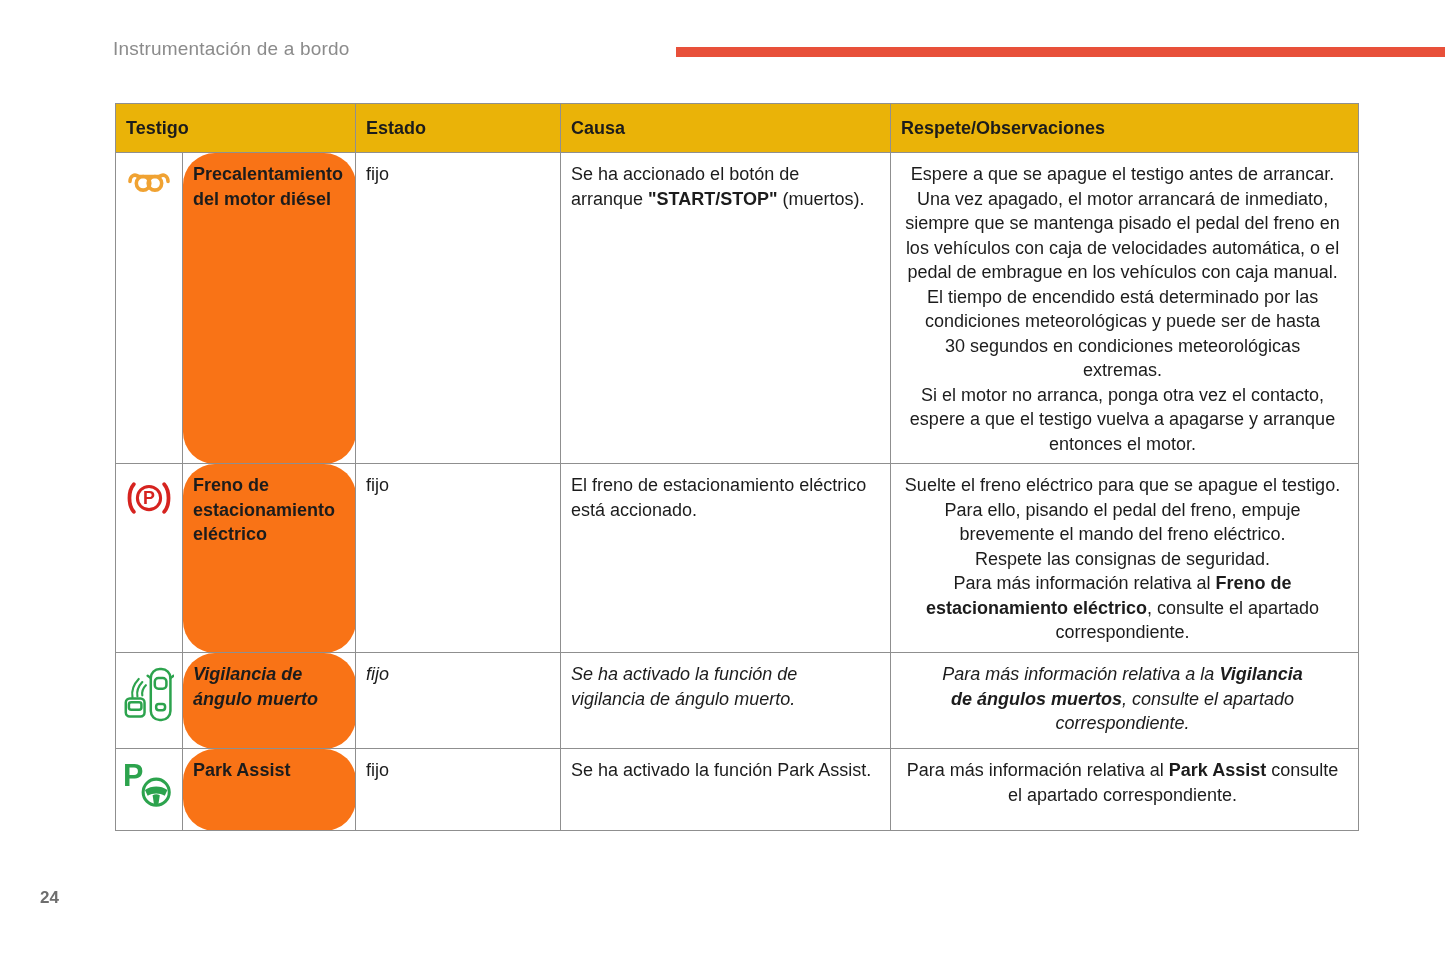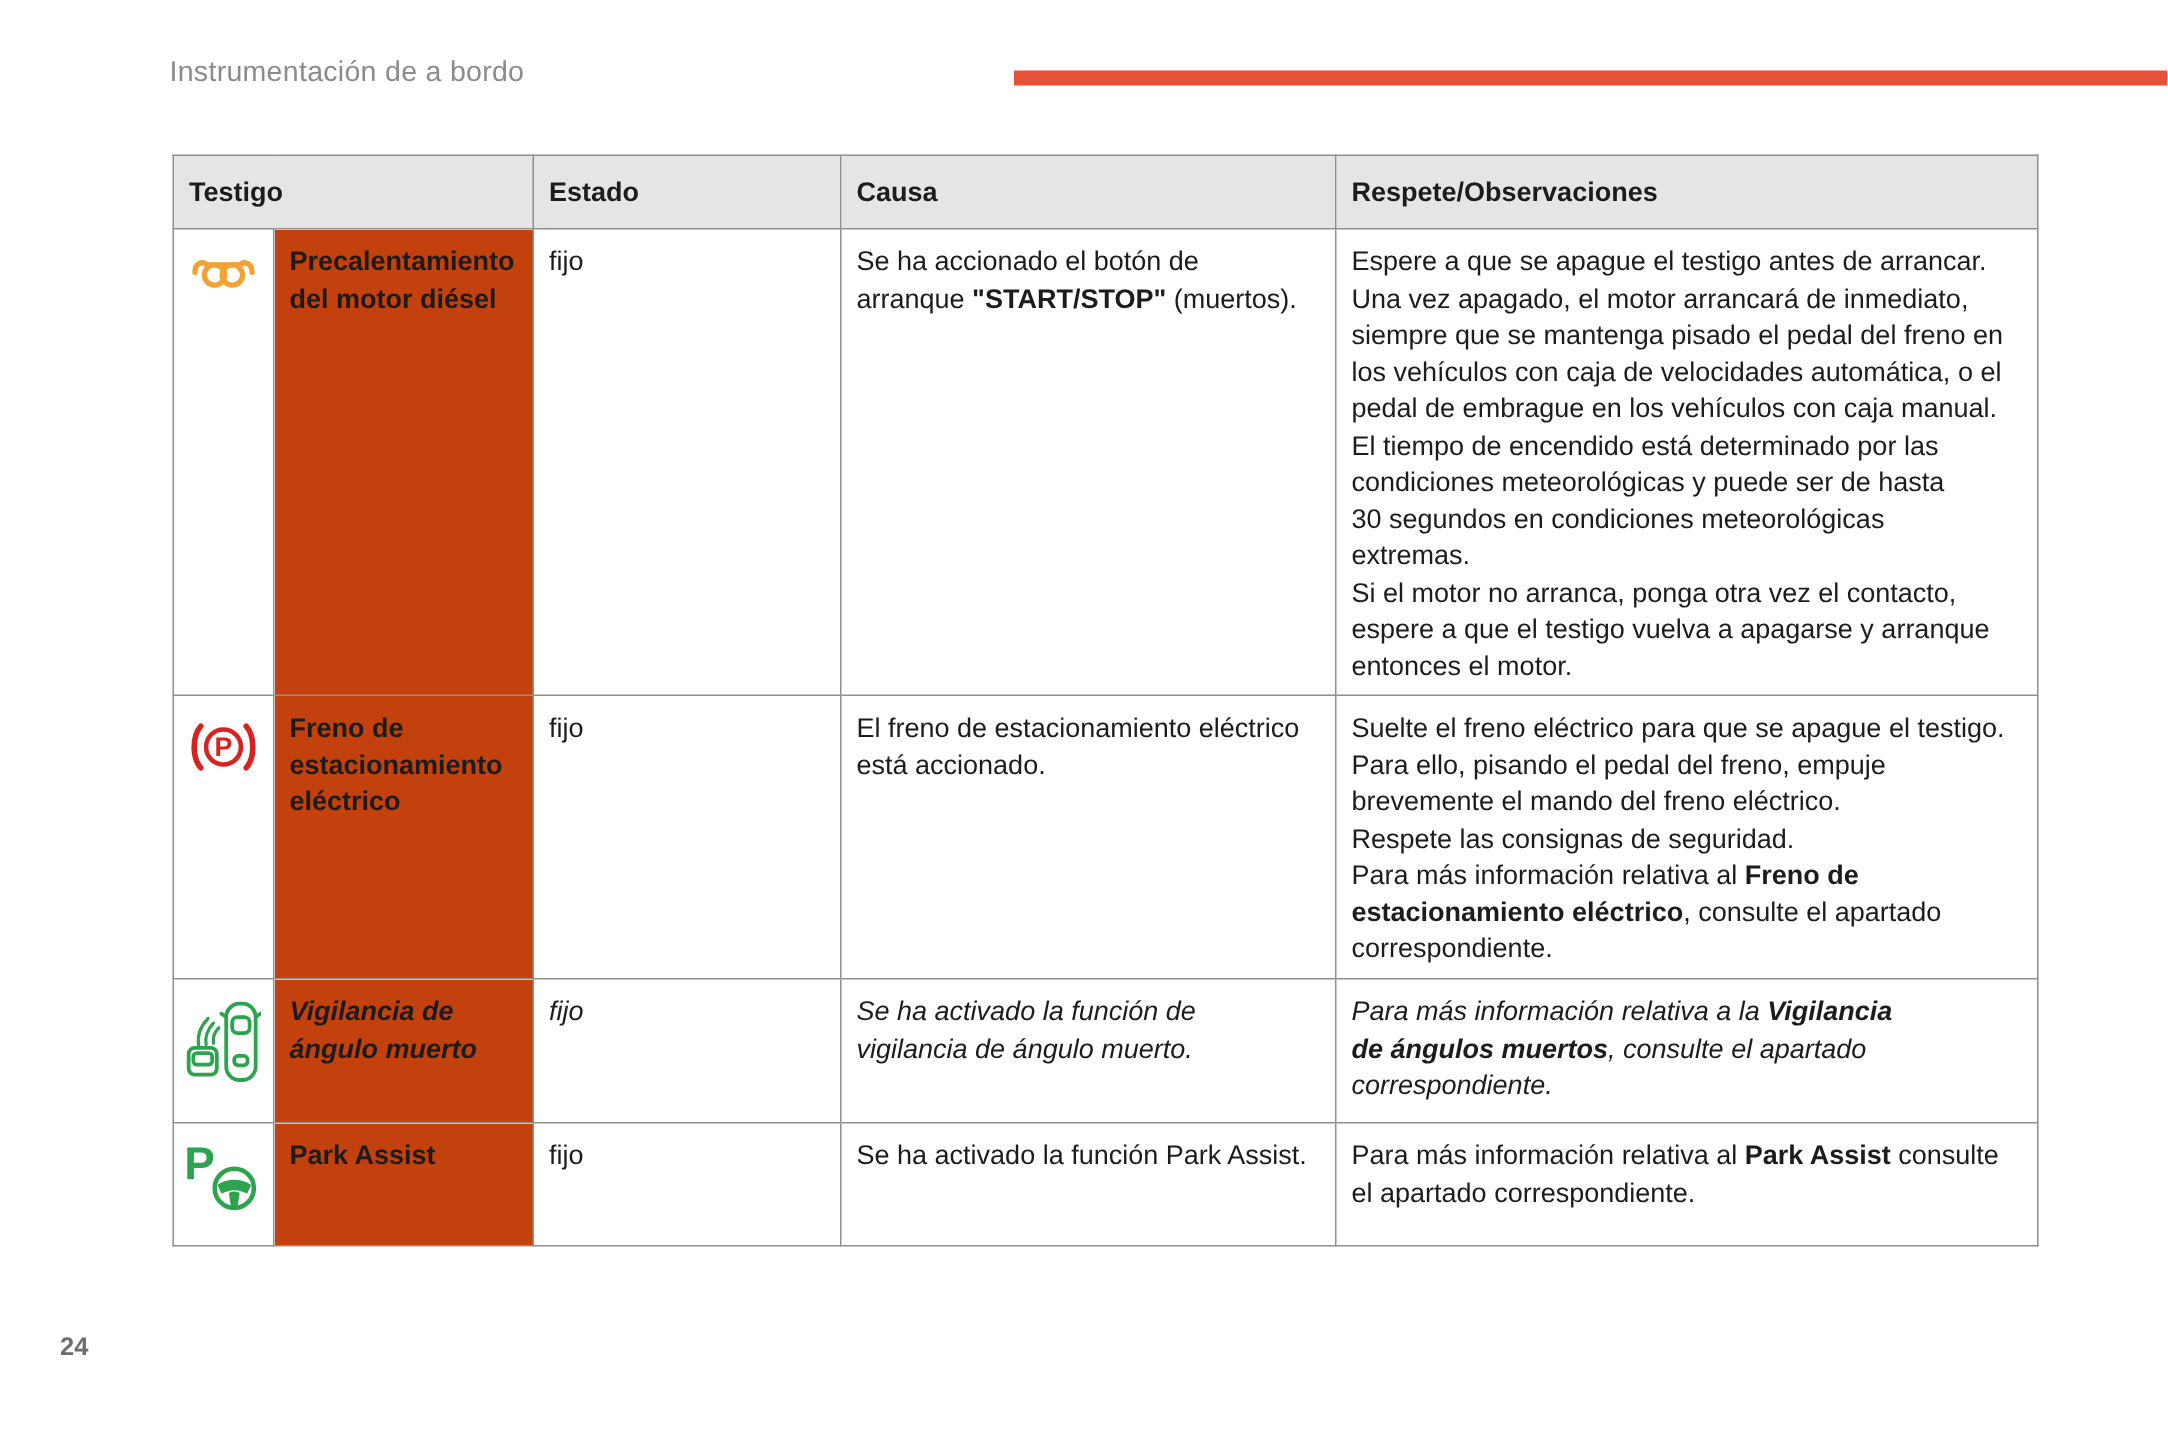--- a/index.html
+++ b/index.html
@@ -2,26 +2,26 @@
 <html><head>
 <meta charset="utf-8">
 <style>
   html,body{margin:0;padding:0;background:#ffffff;}
   body{font-family:"Liberation Sans",sans-serif;}
   .page{position:relative;width:1445px;height:964px;background:#ffffff;overflow:hidden;padding-left:32px;}
   .doc-title{position:absolute;left:113px;top:38px;font-size:19px;color:#8b8b8b;letter-spacing:.2px;}
   .accent-bar{position:absolute;left:676px;top:47px;width:769px;height:10px;background:#e8503a;}
   table.warn{position:absolute;left:115px;top:103px;width:1243px;border-collapse:collapse;table-layout:fixed;}
   .warn th,.warn td{border:1.5px solid #8f8f8f;font-size:18px;color:#1c1c1c;vertical-align:top;overflow:hidden;}
-  .warn th{background:#e5e5e5;height:46px;vertical-align:middle;text-align:left;font-weight:bold;padding:0 8px 0 10px;}
+  .warn th{background:#eab308;height:46px;vertical-align:middle;text-align:left;font-weight:bold;padding:0 8px 0 10px;}
   .warn td{padding:9px 10px 6px 10px;line-height:24.5px;white-space:pre-line;}
   td.icon-cell{padding:14px 2px 4px 2px;text-align:center;white-space:normal;}
-  td.name-cell{background:#c2410c;font-weight:bold;padding-right:6px;}
+  td.name-cell{background:#f97316;font-weight:bold;padding-right:6px;border-radius:32px;}
   td.causa-cell{padding-right:6px;}
-  td.acciones-cell{padding-right:14px;}
+  td.acciones-cell{padding-right:14px;text-align:center;}
   .b{font-weight:bold;}
   .page-number{position:absolute;left:40px;top:888px;font-size:17px;font-weight:bold;color:#6e6e6e;}
   svg{display:inline-block;}
 </style>
 </head>
 <body>
 
 <div class="page">
 
   <div class="doc-title">Instrumentación de a bordo</div>

